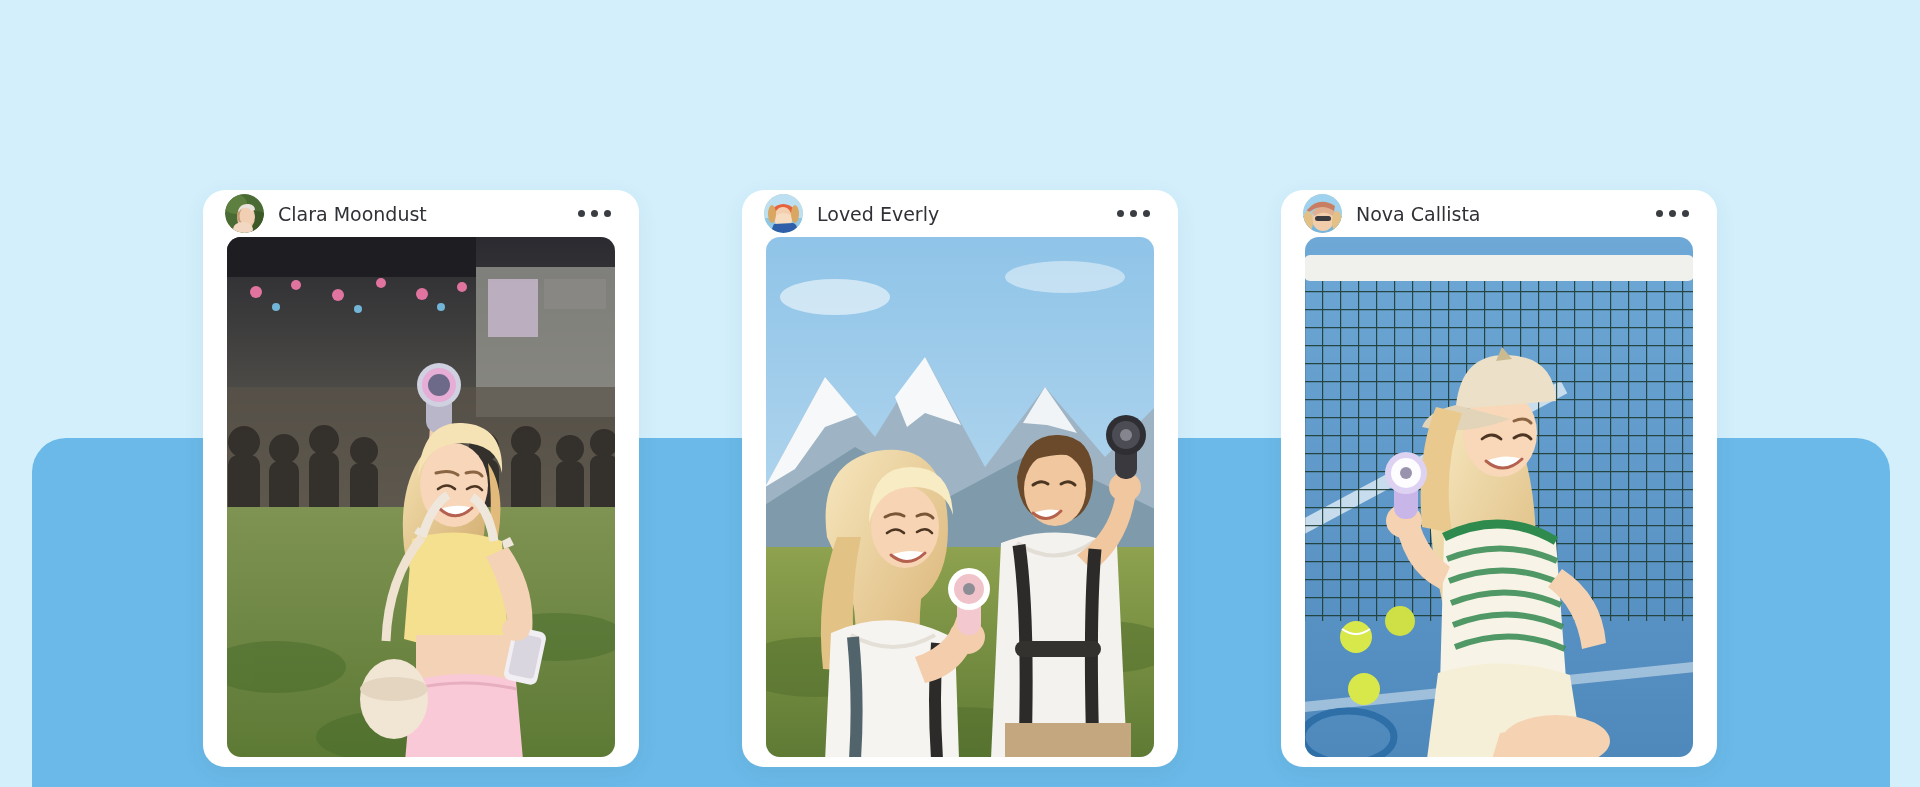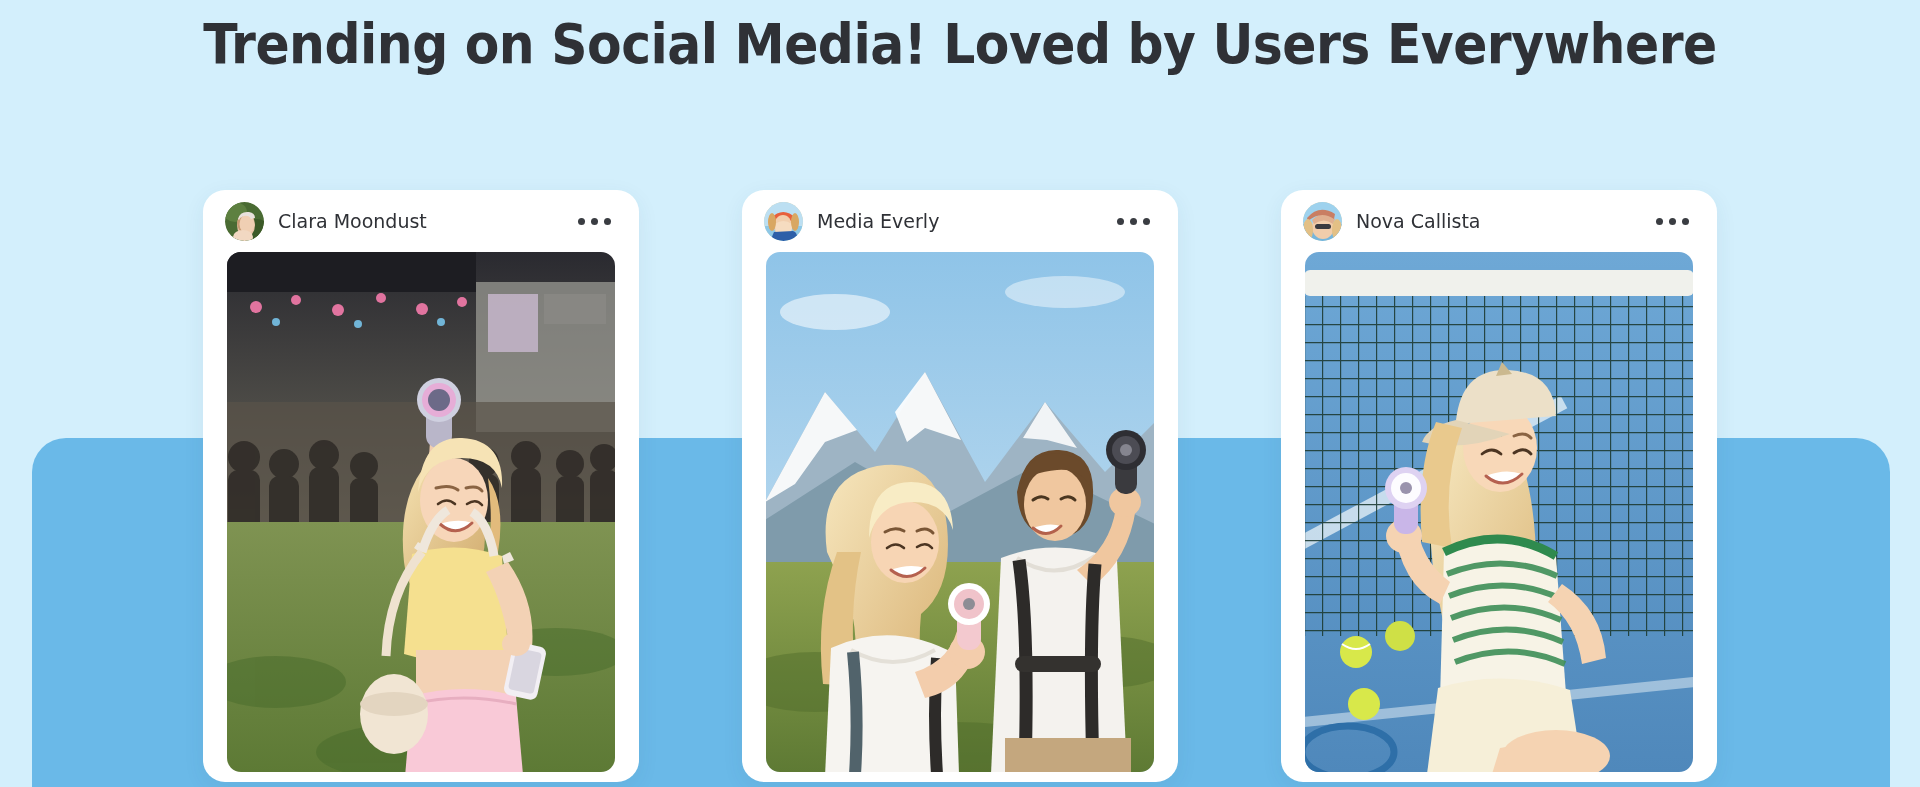--- a/index.html
+++ b/index.html
@@ -61,21 +61,21 @@
     width:436px;
     background:#ffffff;
     border-radius:22px;
     box-shadow:0 6px 22px rgba(40,70,100,0.07);
     padding:0 0 10px 0;
     overflow:hidden;
   }
   .card-head{
     display:flex;
     align-items:center;
-    height:62px;
+    height:47px;
     padding:0 26px 0 22px;
     box-sizing:border-box;
   }
   .avatar{
     width:39px;height:39px;
     border-radius:50%;
     flex:0 0 39px;
     overflow:hidden;
     position:relative;
     background:#cfd6c4;
@@ -110,21 +110,20 @@
     position:relative;
   }
   .photo svg{display:block;width:100%;height:100%;}
 </style>
 </head>
 <body>
 
 <div class="band"></div>
 
 <div class="header">
-  <h1 class="headline">Trending on Social Media! Loved by Users Everywhere</h1>
 </div>
 
 <div class="cards">
 
   <div class="card">
     <div class="card-head">
       <div class="avatar">
         <svg viewBox="0 0 39 39">
           <defs>
               <clipPath id="c1">
@@ -273,21 +272,21 @@
             <rect y="24" width="39" height="15" fill="#8ec8e6"></rect>
             <path d="M7 16 q12 -12 25 0 l-2 6 q-10 -8 -21 0z" fill="#e8603c"></path>
             <ellipse cx="19" cy="24" rx="9" ry="11" fill="#f2cfae"></ellipse>
             <path d="M11 22 q8 -6 17 0 q1 12 -8 15 q-9 -2 -9 -15z" fill="#f6dcc0"></path>
             <path d="M10 30 q-4 9 -3 9 h26 q1 -9 -4 -10z" fill="#2e5fa8"></path>
             <ellipse cx="8" cy="20" rx="4" ry="9" fill="#d9a762"></ellipse>
             <ellipse cx="31" cy="20" rx="4" ry="9" fill="#d9a762"></ellipse>
           </g>
         </svg>
       </div>
-      <span class="uname">Media Everly</span>
+      <span class="uname">Loved Everly</span>
       <div class="dots">
         <i></i>
         <i></i>
         <i></i>
       </div>
     </div>
 
     <div class="photo">
       <svg viewBox="0 0 390 520" preserveAspectRatio="xMidYMid slice">
         <defs>

